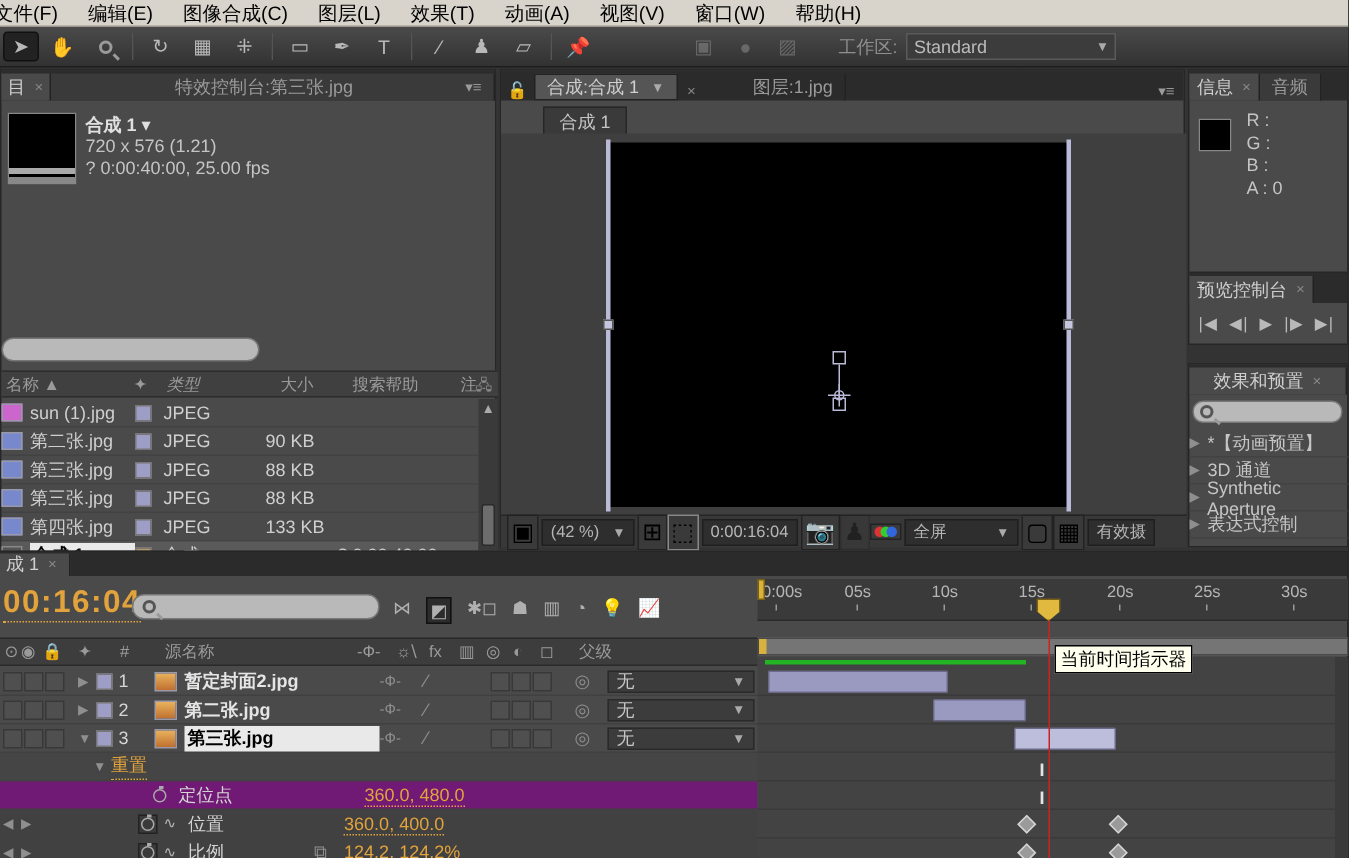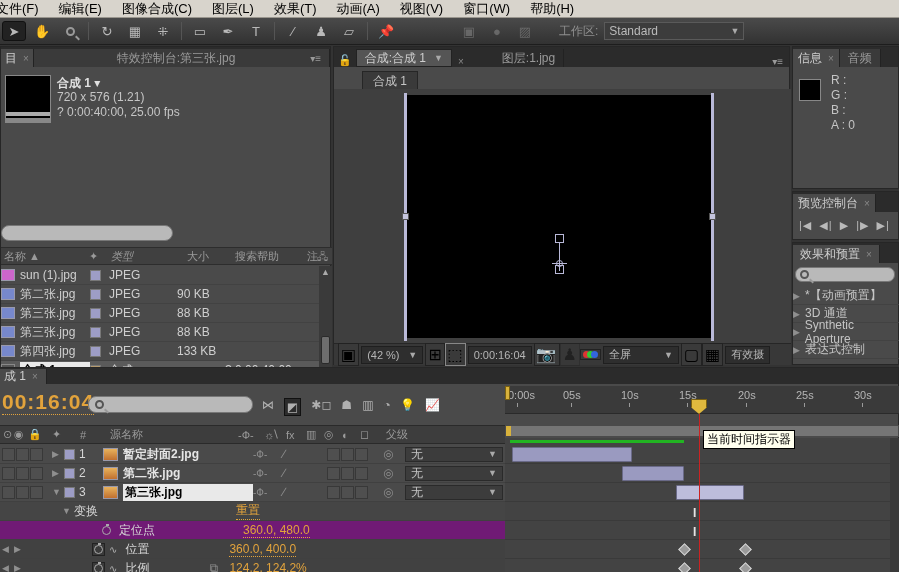--- a/index.html
+++ b/index.html
@@ -306,39 +306,39 @@
     </div>
     <div class="abs" style="left:6px; top:32px; width:22px; height:22px; background:#000; border:1px solid #888;"></div>
     <div class="abs rgb" style="left:38px; top:26px;">
       <div>R :</div>
         <div>G :</div>
       <div>B :</div>
         <div>A : 0</div>
     </div>
   </div>
 
-  <div class="abs panel" style="left:792px; top:191px; width:107px; height:49px;">
+  <div class="abs panel" style="left:792px; top:181px; width:107px; height:49px;">
     <div class="tabbar">
       <div class="tab active" style="padding:0 5px">
         <span>预览控制台</span>
           <span class="closex">×</span>
       </div>
     </div>
     <div class="abs transport" style="left:6px; top:27px; display:flex; gap:7px;">
       <span>|◀</span>
       <span>◀|</span>
       <span>▶</span>
       <span>|▶</span>
       <span>▶|</span>
     </div>
   </div>
 
   <div class="abs panel" style="left:792px; top:242px; width:107px; height:123px;">
     <div class="tabbar">
-      <div class="tab active" style="padding:0 7px">
+      <div class="tab active" style="padding:0 16px">
         <span>效果和预置</span>
           <span class="closex">×</span>
       </div>
     </div>
     <div class="abs" style="left:2px; top:24px; width:100px; height:15px; background:#b9b9b9; border:1px solid #777; border-radius:7px; display:flex; align-items:center; padding-left:4px;">
       <span class="mag" style="border-color:#555"></span>
     </div>
     <div class="abs" style="left:0; top:44px; width:107px;">
       <div class="fxitem">
           <span class="tri">▶</span>
@@ -478,21 +478,20 @@
           <span class="boxsw"></span>
           <span class="boxsw"></span>
         <span class="dim" style="margin-left:14px; width:22px">◎</span>
         <div class="parentdd">
           <span>无</span>
             <span class="dd-arrow">▼</span>
         </div>
       </div>
       <div class="lrow" style="background:#454545">
         <span class="tri" style="margin-left:62px">▼</span>
-        <span style="width:162px">变换</span>
         <span class="orange dotted-u">重置</span>
       </div>
       <div class="lrow" style="background:#701a75">
         <span class="stopwatch" style="margin-left:102px"></span>
         <span style="width:124px; margin-left:8px">定位点</span>
         <span class="orange dotted-u">360.0, 480.0</span>
       </div>
       <div class="lrow" style="background:#414141">
         <span class="tri" style="margin-left:2px">◀</span>
           <span class="tri">▶</span>

